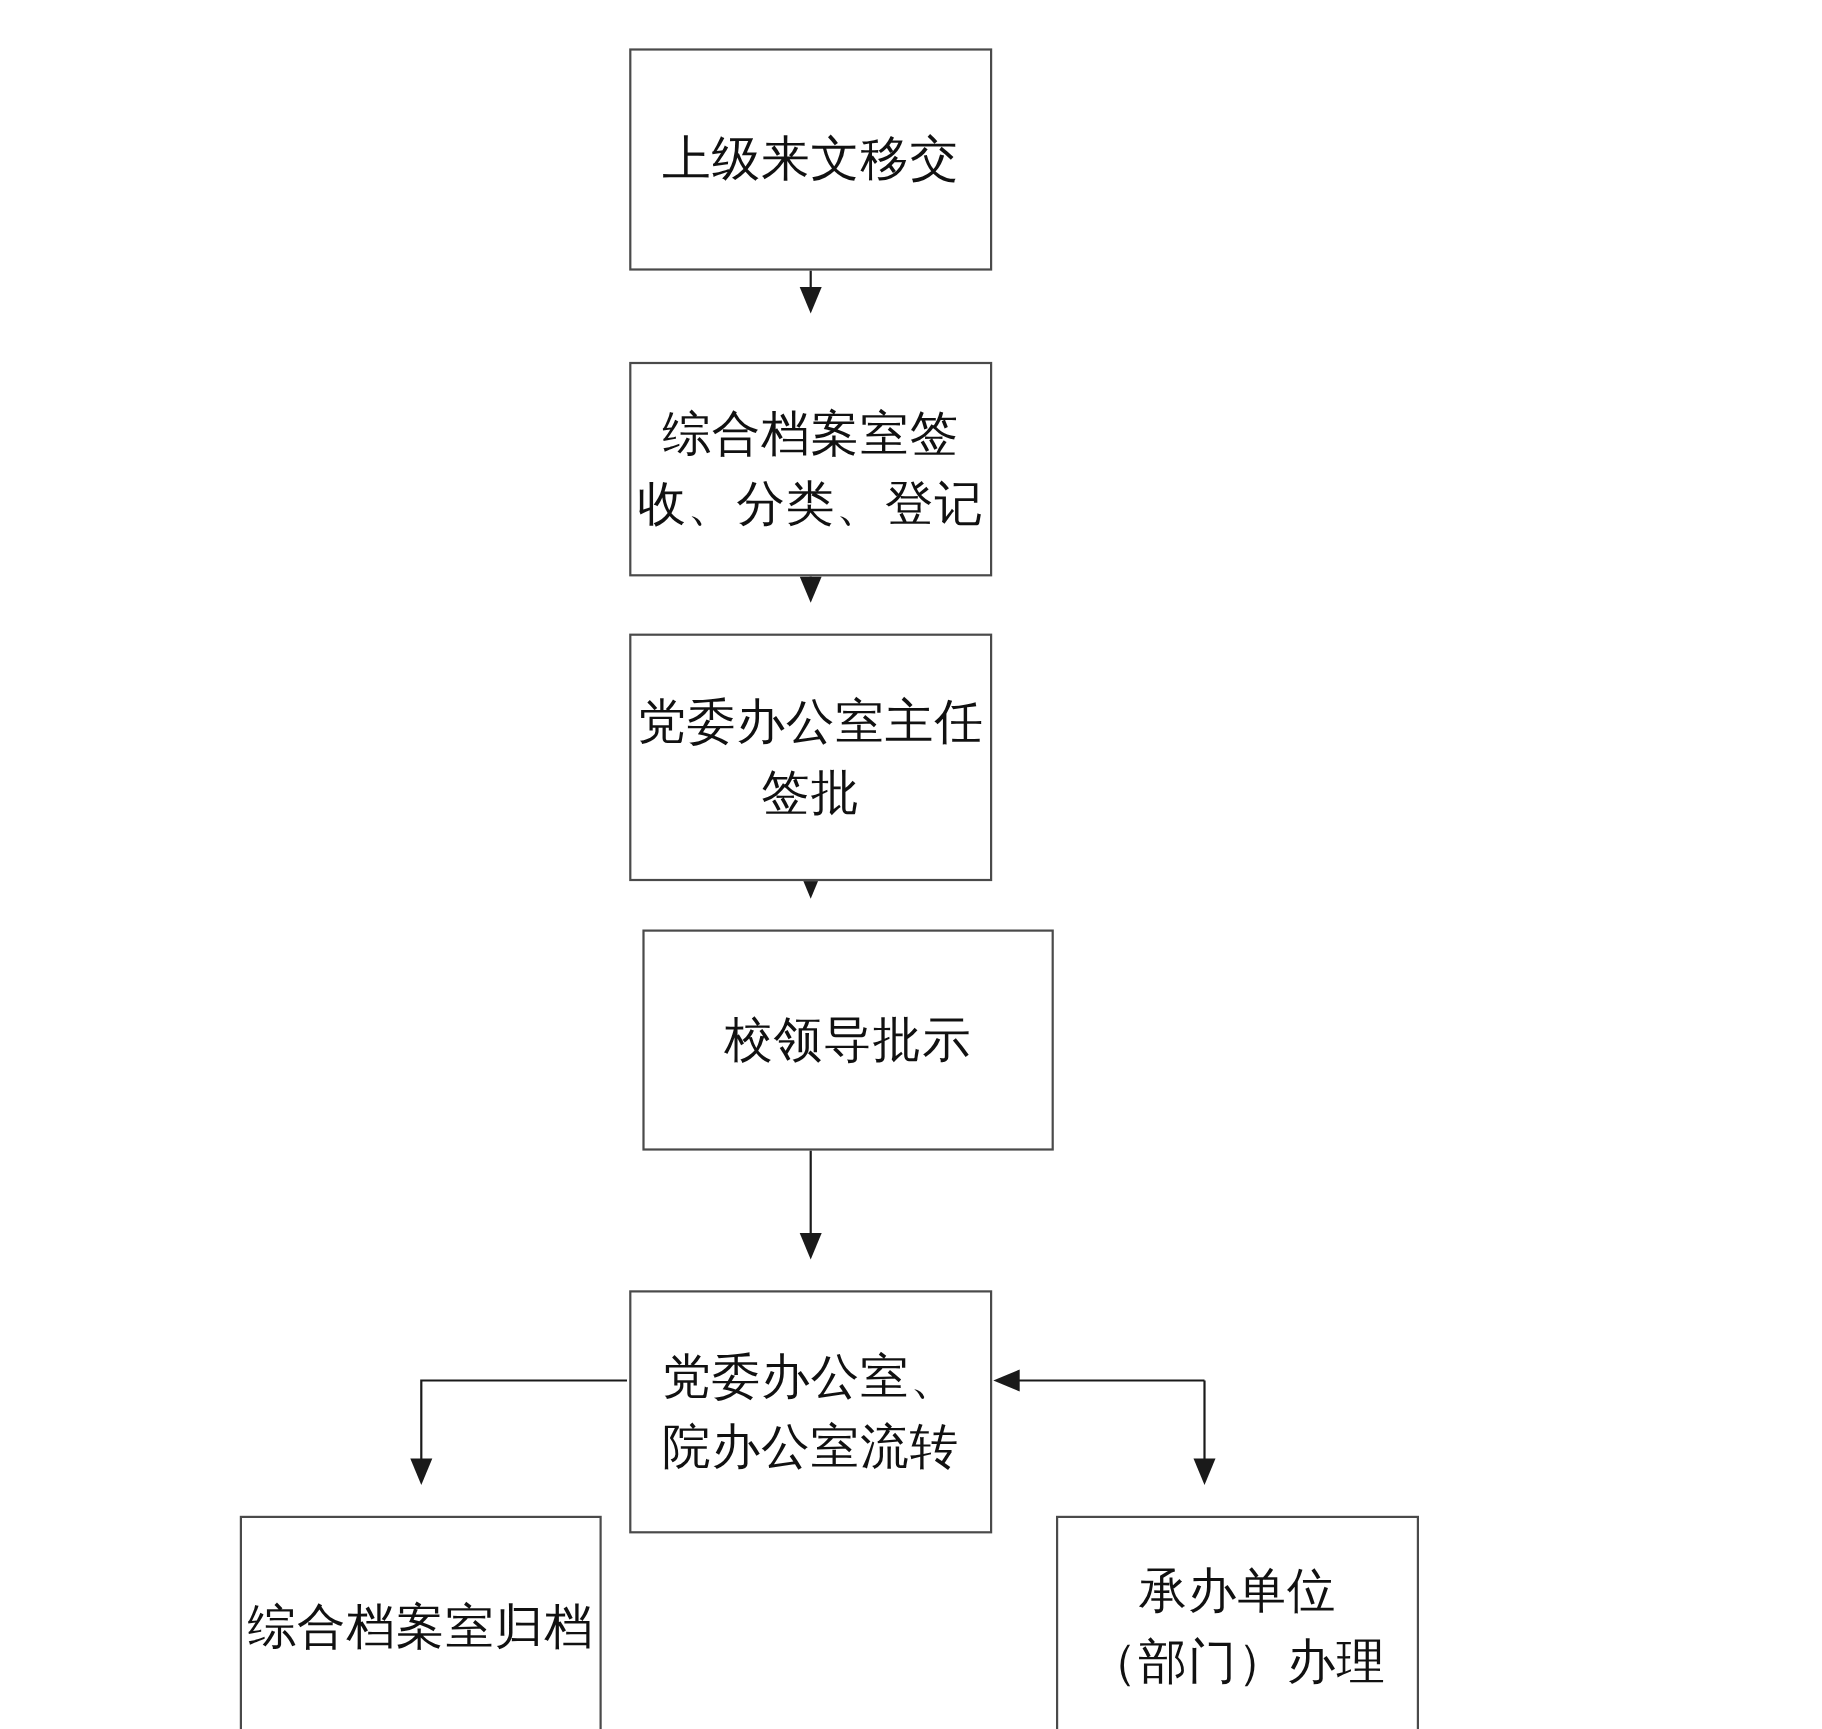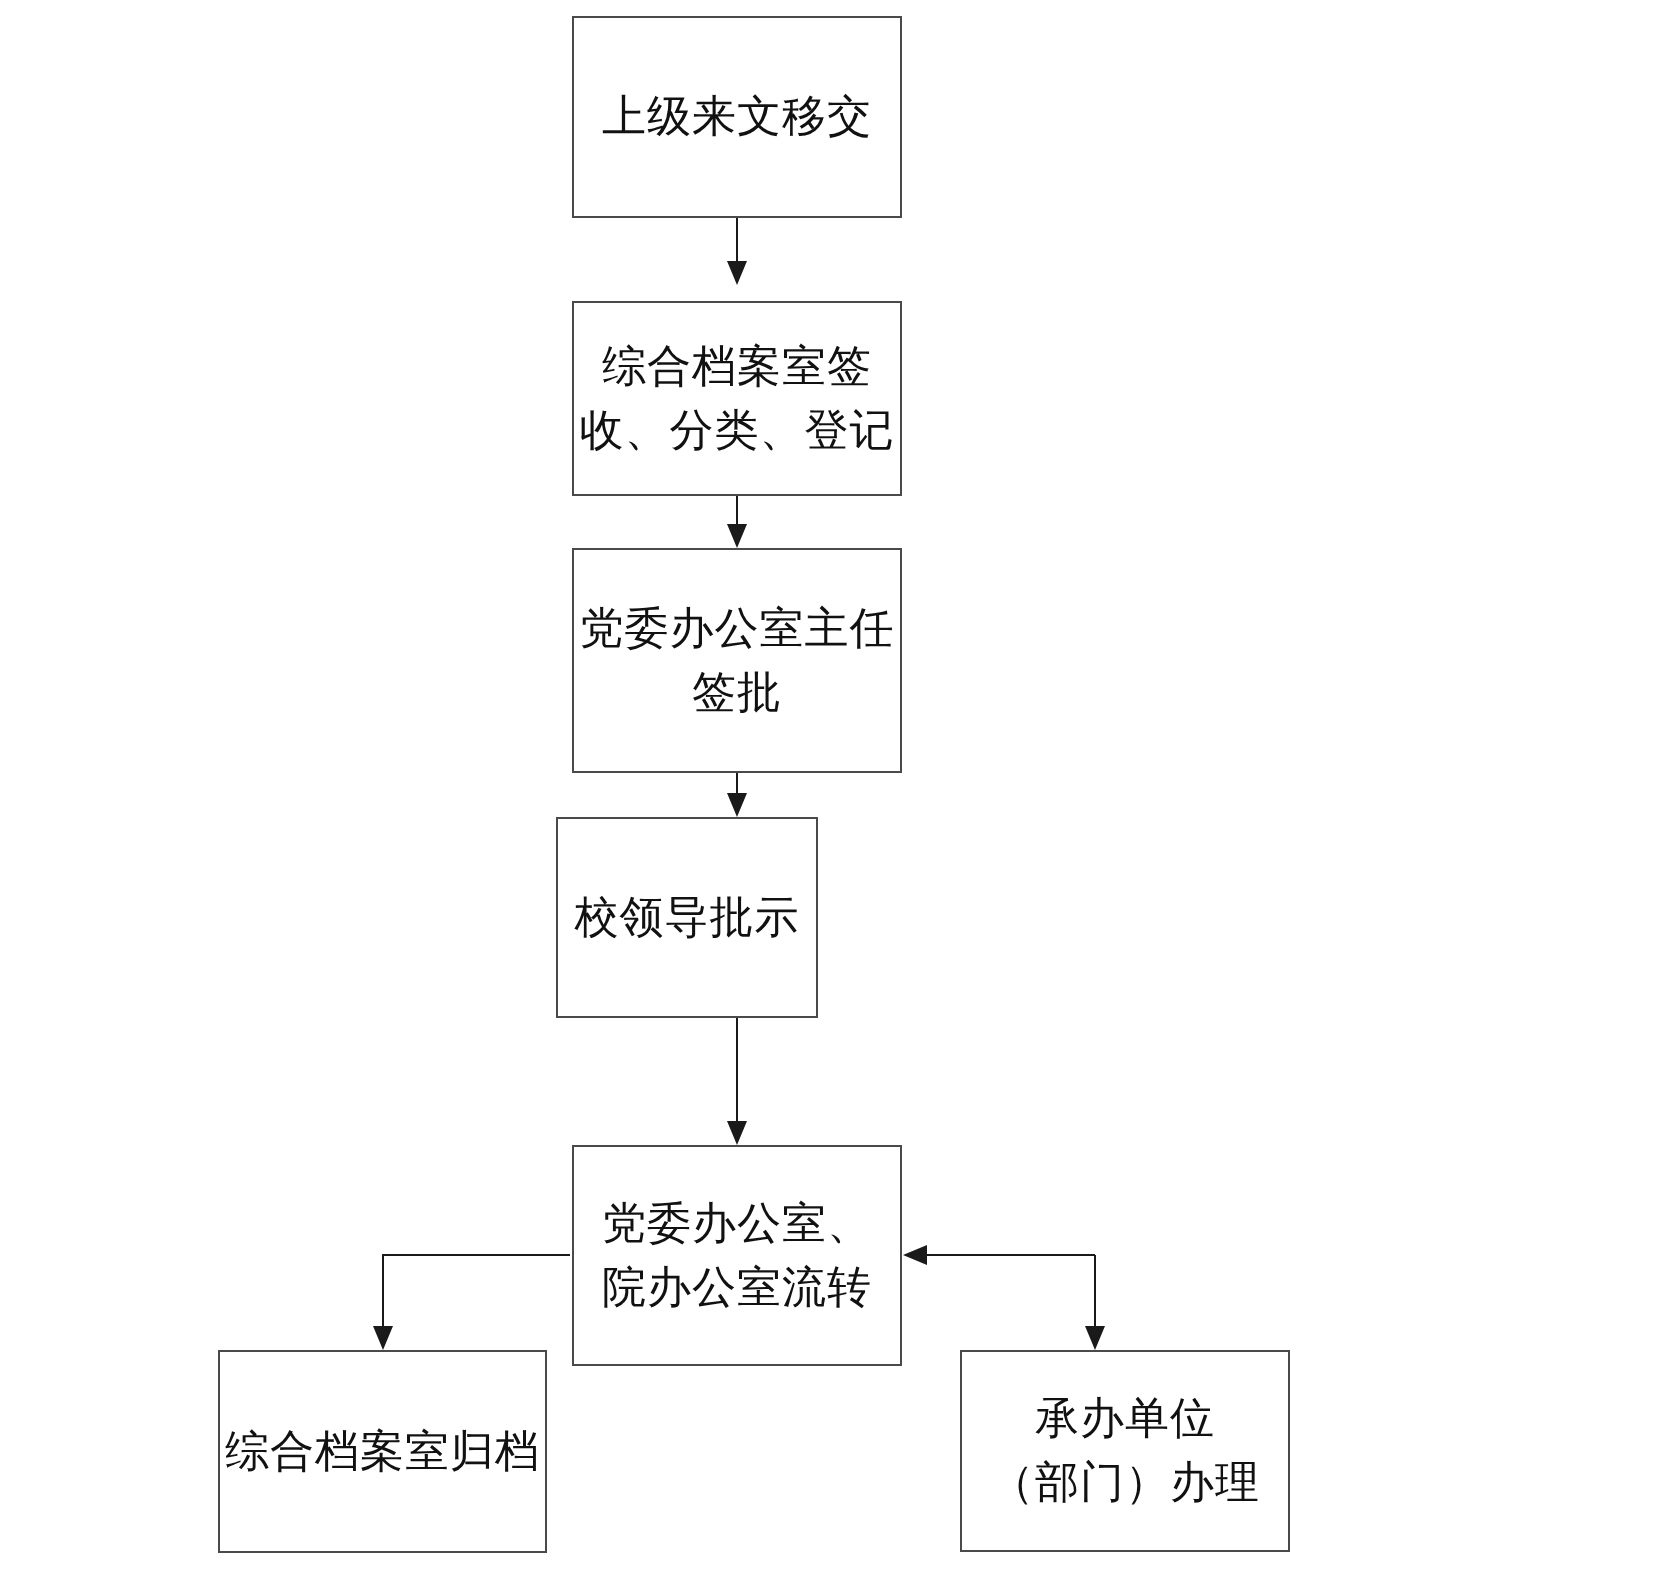--- a/index.html
+++ b/index.html
@@ -23,25 +23,26 @@
     background: #ffffff;
     display: flex;
     flex-direction: column;
     align-items: center;
     justify-content: center;
     text-align: center;
     font-size: 44px;
     line-height: 64px;
     letter-spacing: 1px;
     white-space: nowrap;
+    margin-top: 28px;
   }
   .n1 { left: 572px; top: 16px;   width: 330px; height: 202px; }
   .n2 { left: 572px; top: 301px;  width: 330px; height: 195px; }
   .n3 { left: 572px; top: 548px;  width: 330px; height: 225px; }
-  .n4 { left: 556px; top: 817px;  width: 262px; height: 201px; }
+  .n4 { left: 584px; top: 817px;  width: 374px; height: 201px; }
   .n5 { left: 572px; top: 1145px; width: 330px; height: 221px; }
   .n6 { left: 218px; top: 1350px; width: 329px; height: 203px; text-align: right; }
   .n7 { left: 960px; top: 1350px; width: 330px; height: 202px; }
   .connector-layer {
     position: absolute;
     left: 0;
     top: 0;
     width: 1656px;
     height: 1572px;
     pointer-events: none;

